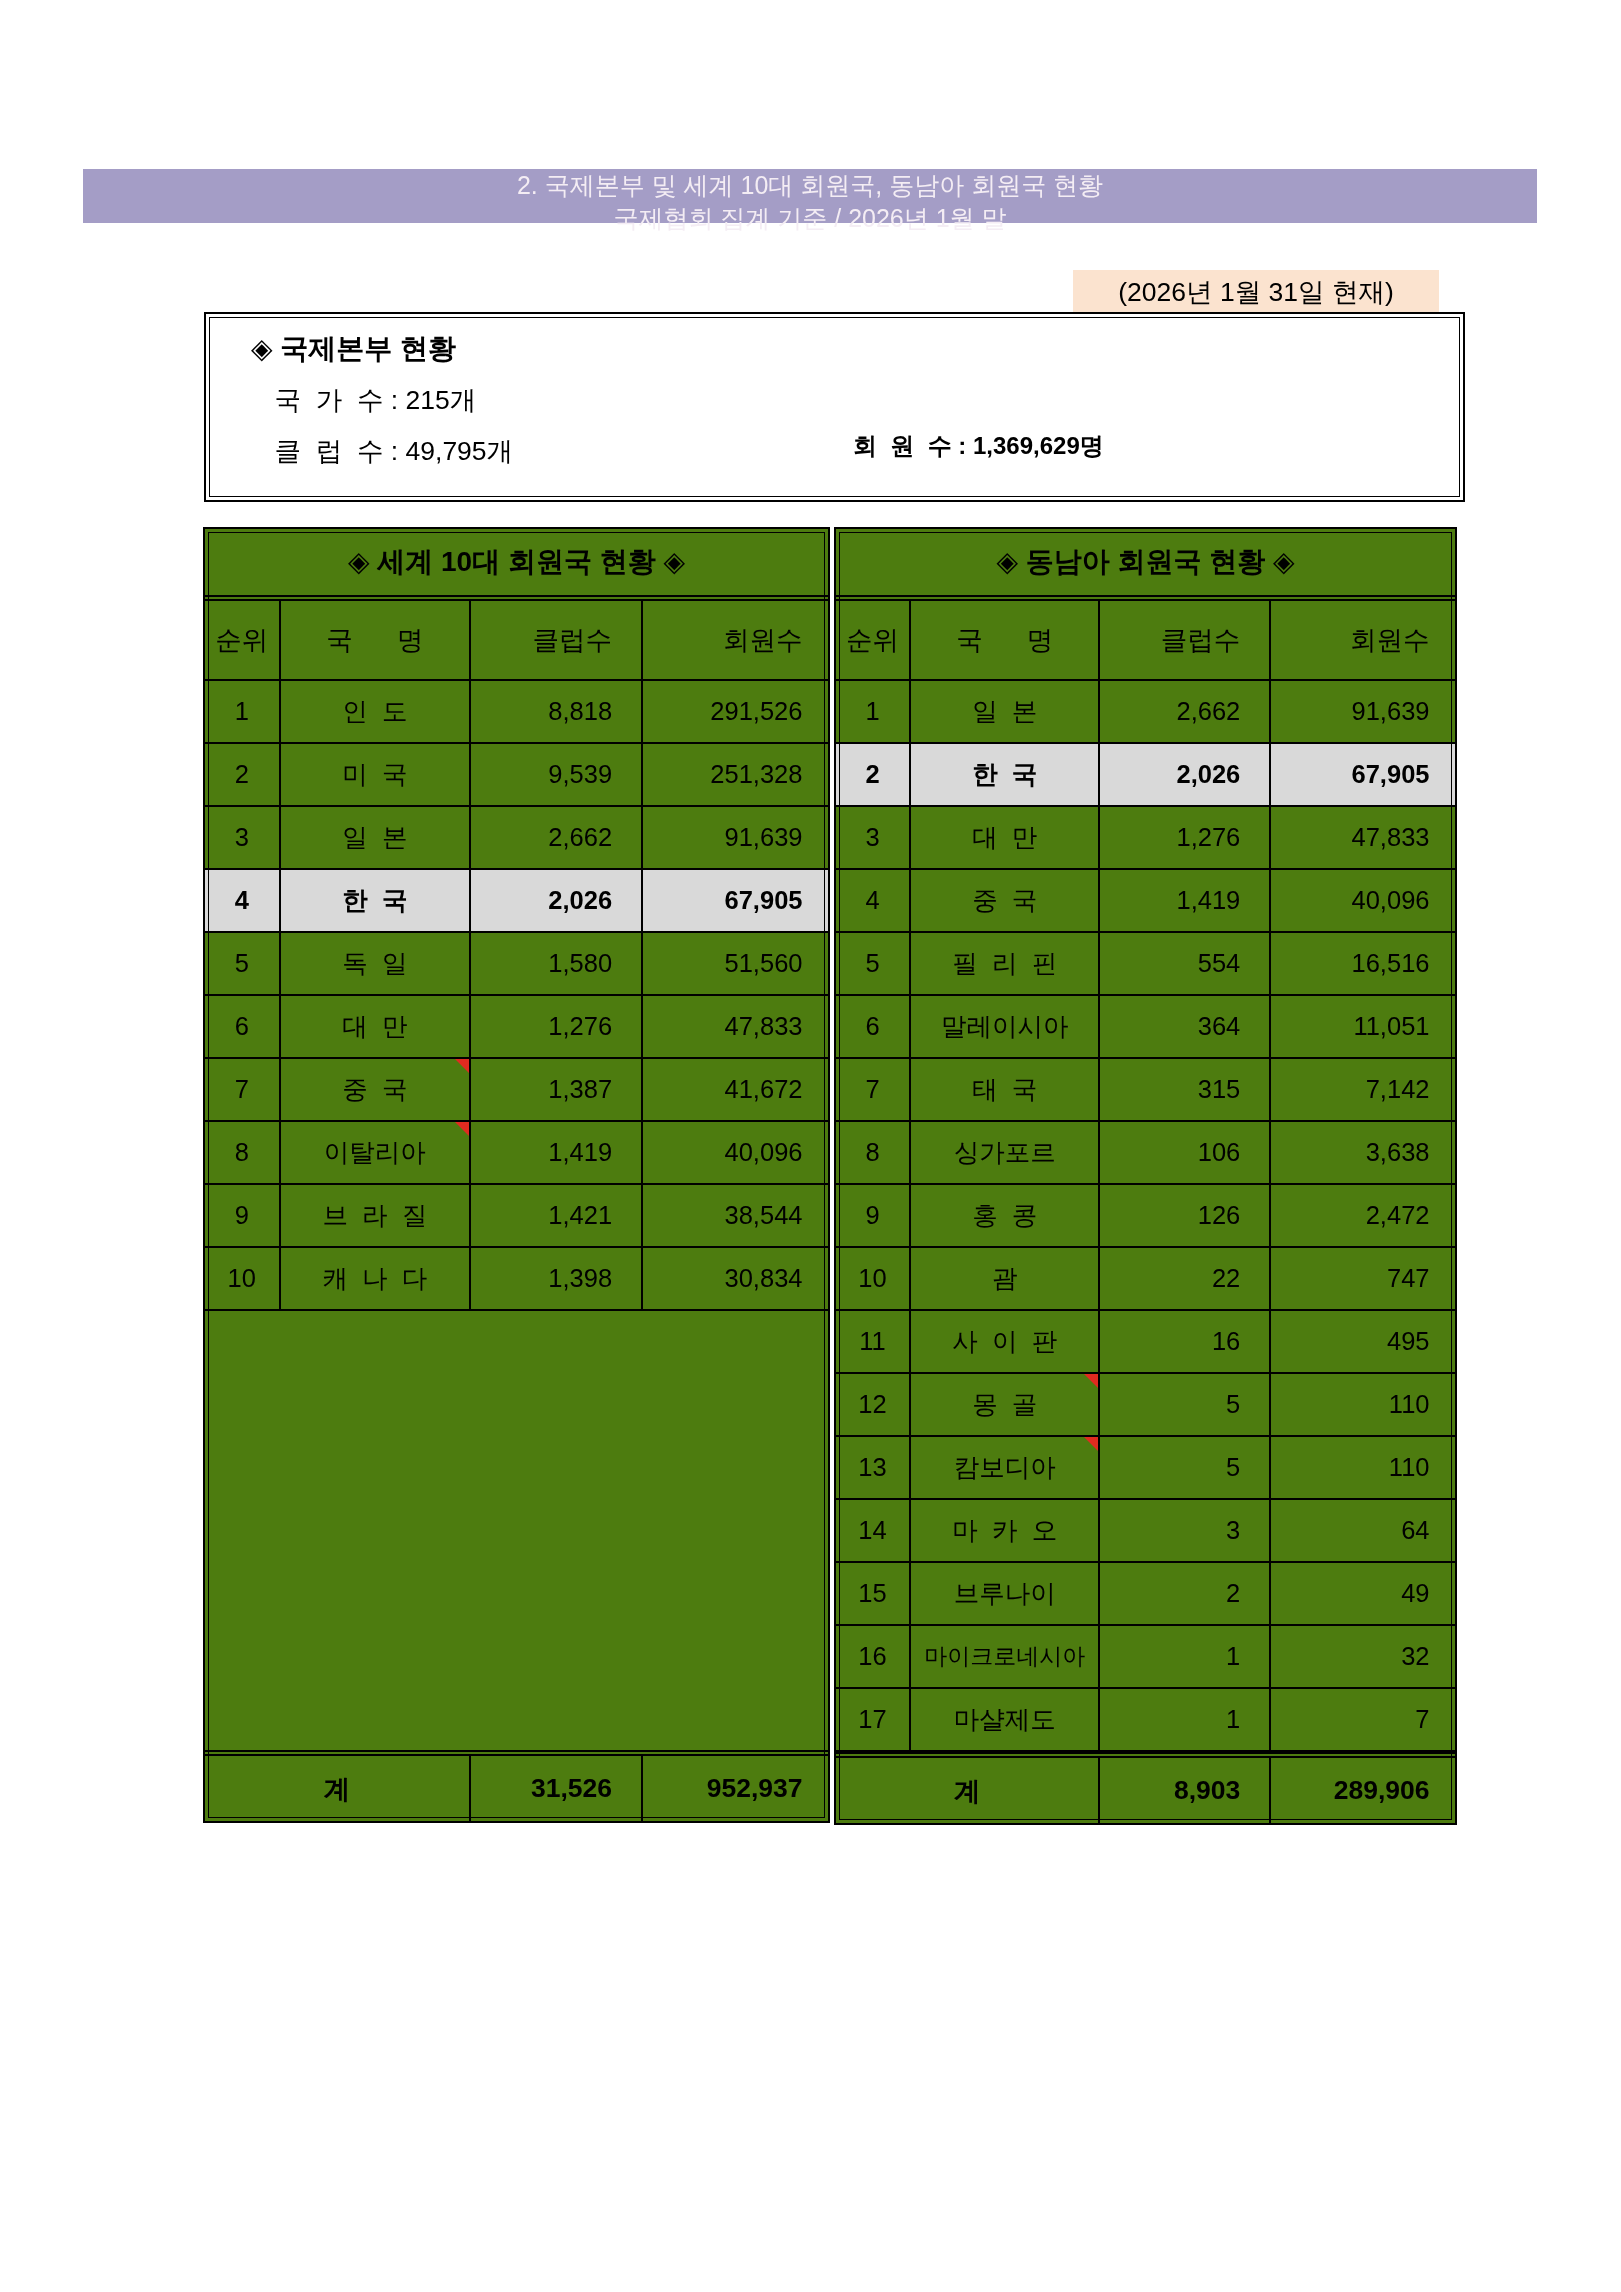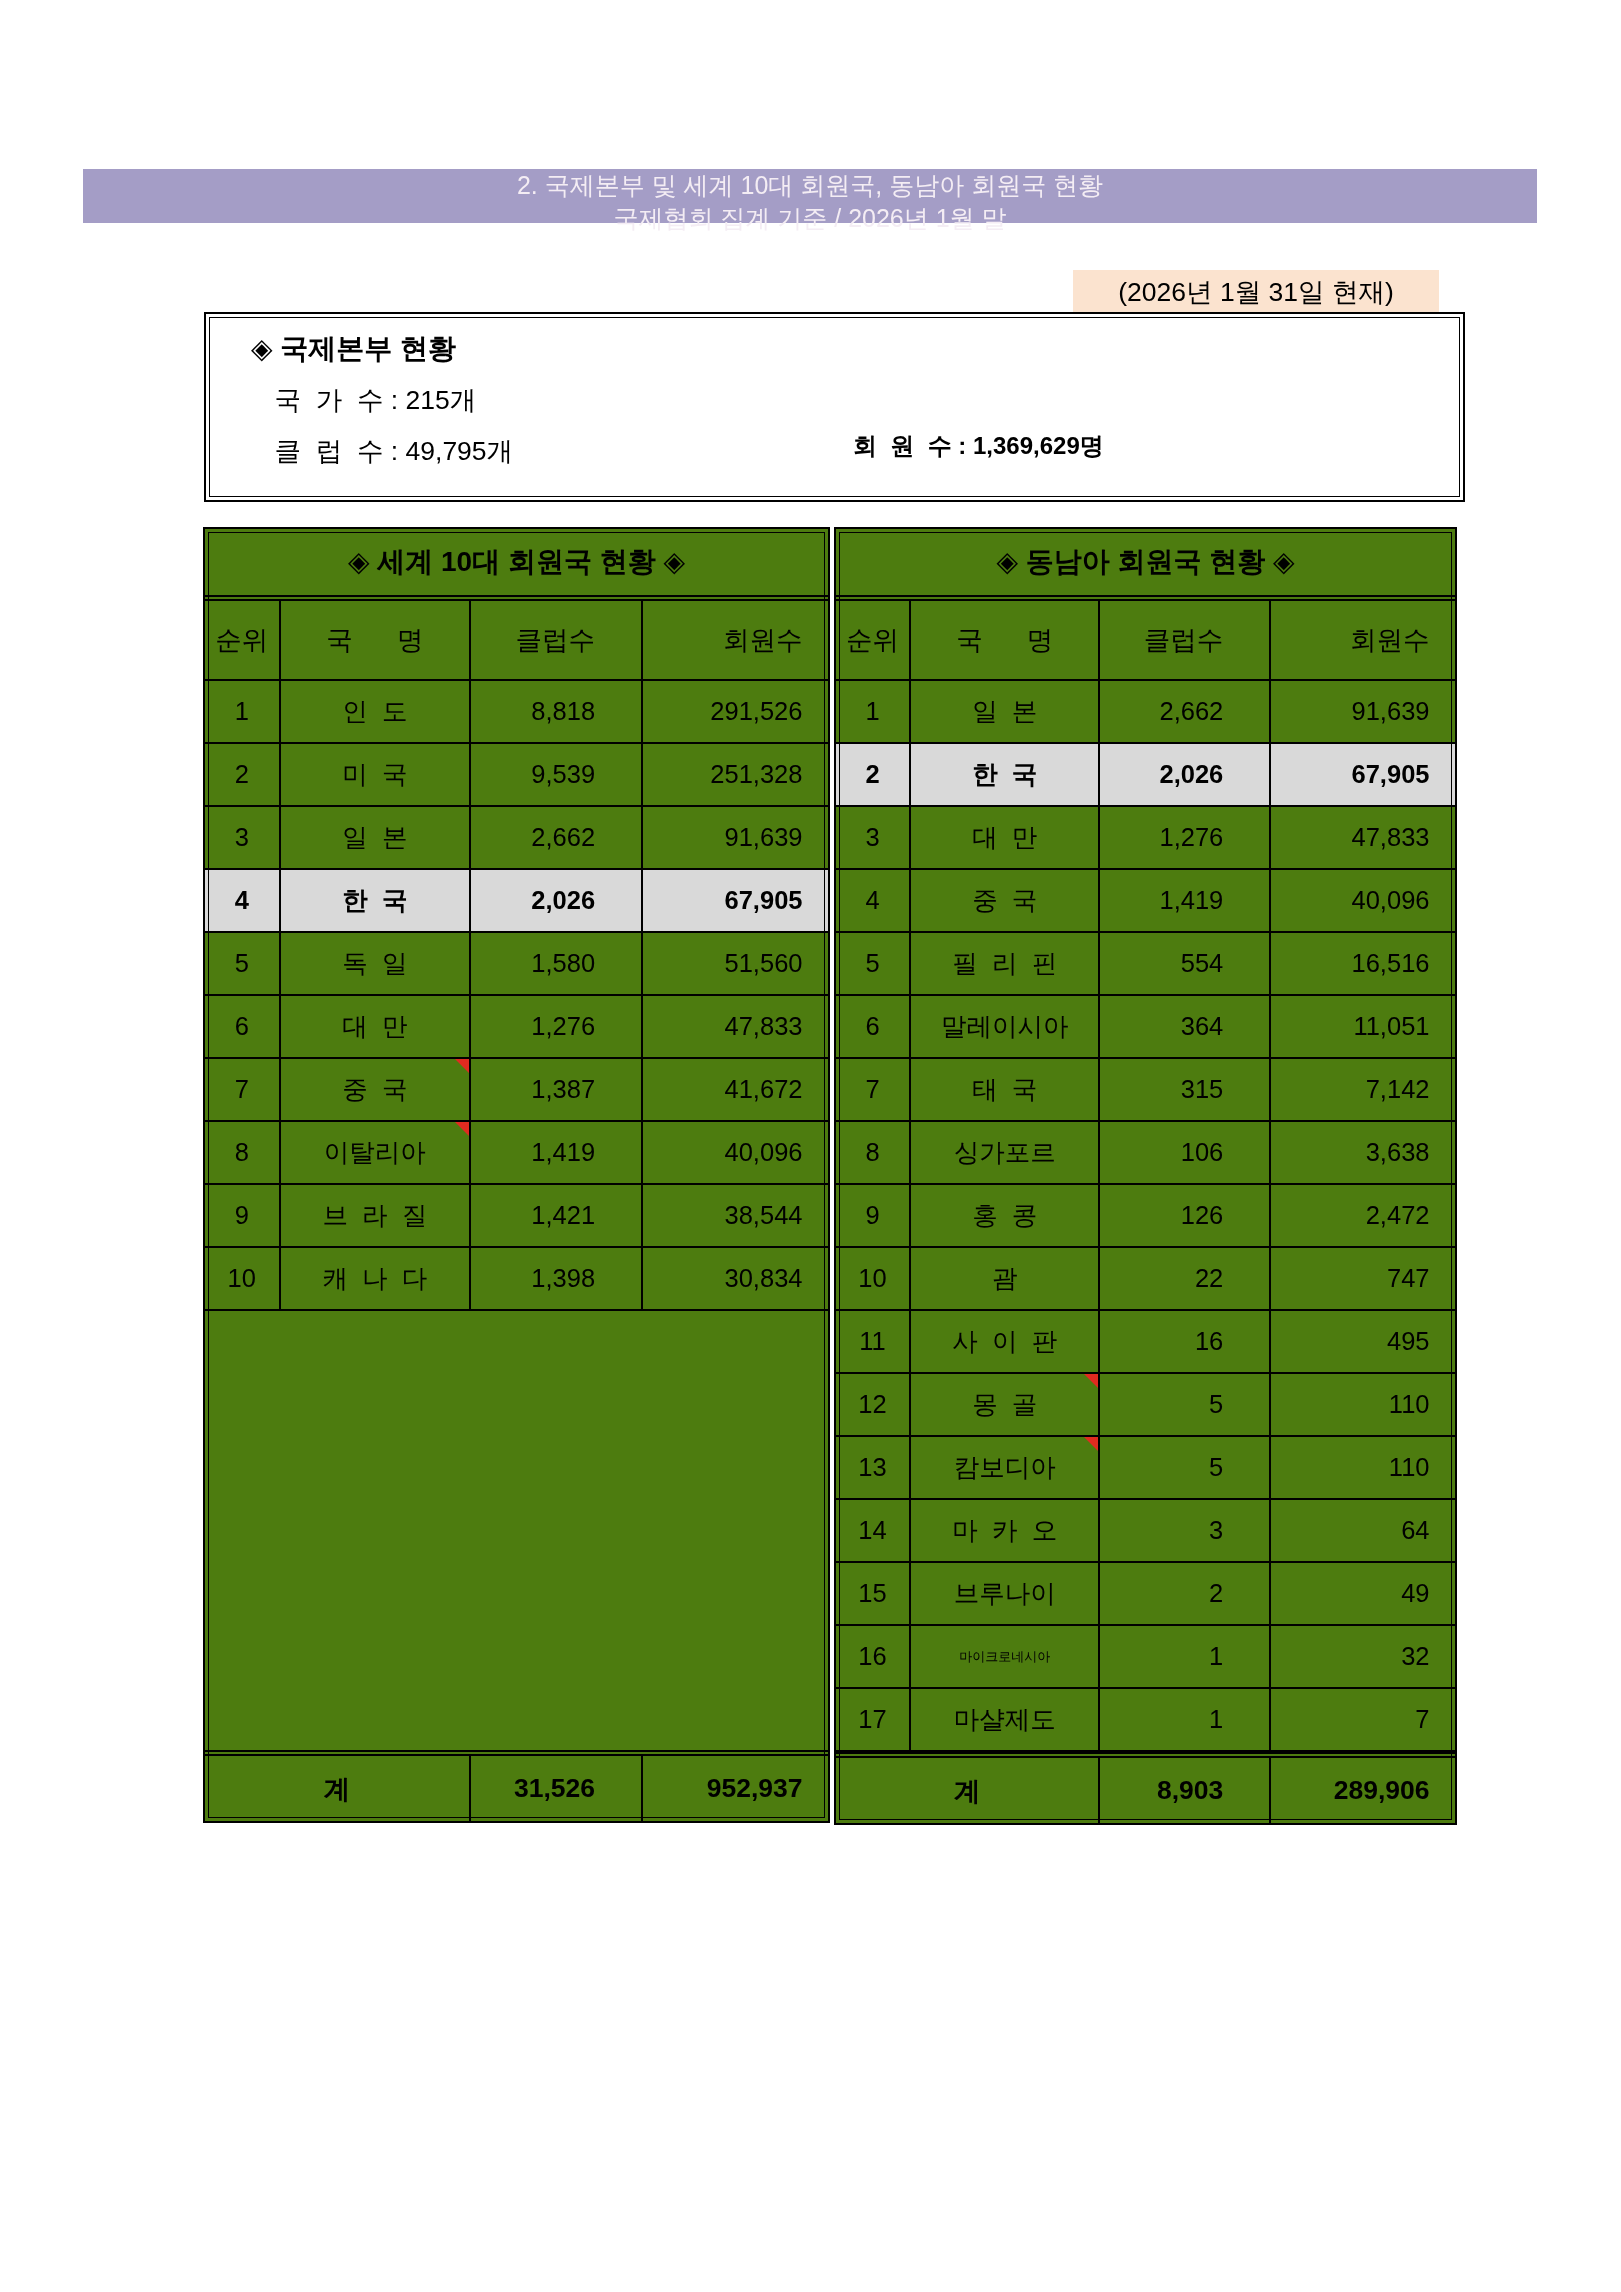--- a/index.html
+++ b/index.html
@@ -47,24 +47,24 @@
   }
   .t-head{display:flex;height:80px;border-bottom:2px solid #000;font-size:26.5px;}
   .t-head .cell{font-weight:normal;}
   .t-row{display:flex;height:63px;border-bottom:2px solid #000;font-size:25.5px;}
   .cell{
     display:flex;align-items:center;justify-content:center;
     white-space:pre;position:relative;min-width:0;
   }
   .c-rank{flex:0 0 11.8%;}
   .c-country{flex:0 0 30.6%;border-left:2px solid #000;}
-  .c-clubs{flex:0 0 27.6%;border-left:2px solid #000;justify-content:flex-end;padding-right:46px;}
+  .c-clubs{flex:0 0 27.6%;border-left:2px solid #000;justify-content:flex-end;padding-right:29px;}
   .c-members{flex:1 1 auto;border-left:2px solid #000;justify-content:flex-end;padding-right:25.5px;text-align:right;}
   .hl{background:#d9d9d9;font-weight:bold;}
-  .small-name{font-size:13px;}
+  .small-name{font-size:23px;}
   .note::after{
     content:"";position:absolute;top:0;right:0;width:0;height:0;
     border-top:14.7px solid #e02b20;border-left:14.7px solid transparent;
   }
   .t-empty{height:439px;}
   .t-total{display:flex;height:71px;border-top:6.9px double #000;font-size:26.5px;font-weight:bold;}
   .t-total .c-label{flex:0 0 42.4%;display:flex;align-items:center;justify-content:center;}
   .t-total .c-clubs{border-left:2.9px solid #000;}
   .t-total .c-members{border-left:2.9px solid #000;}
 </style>

